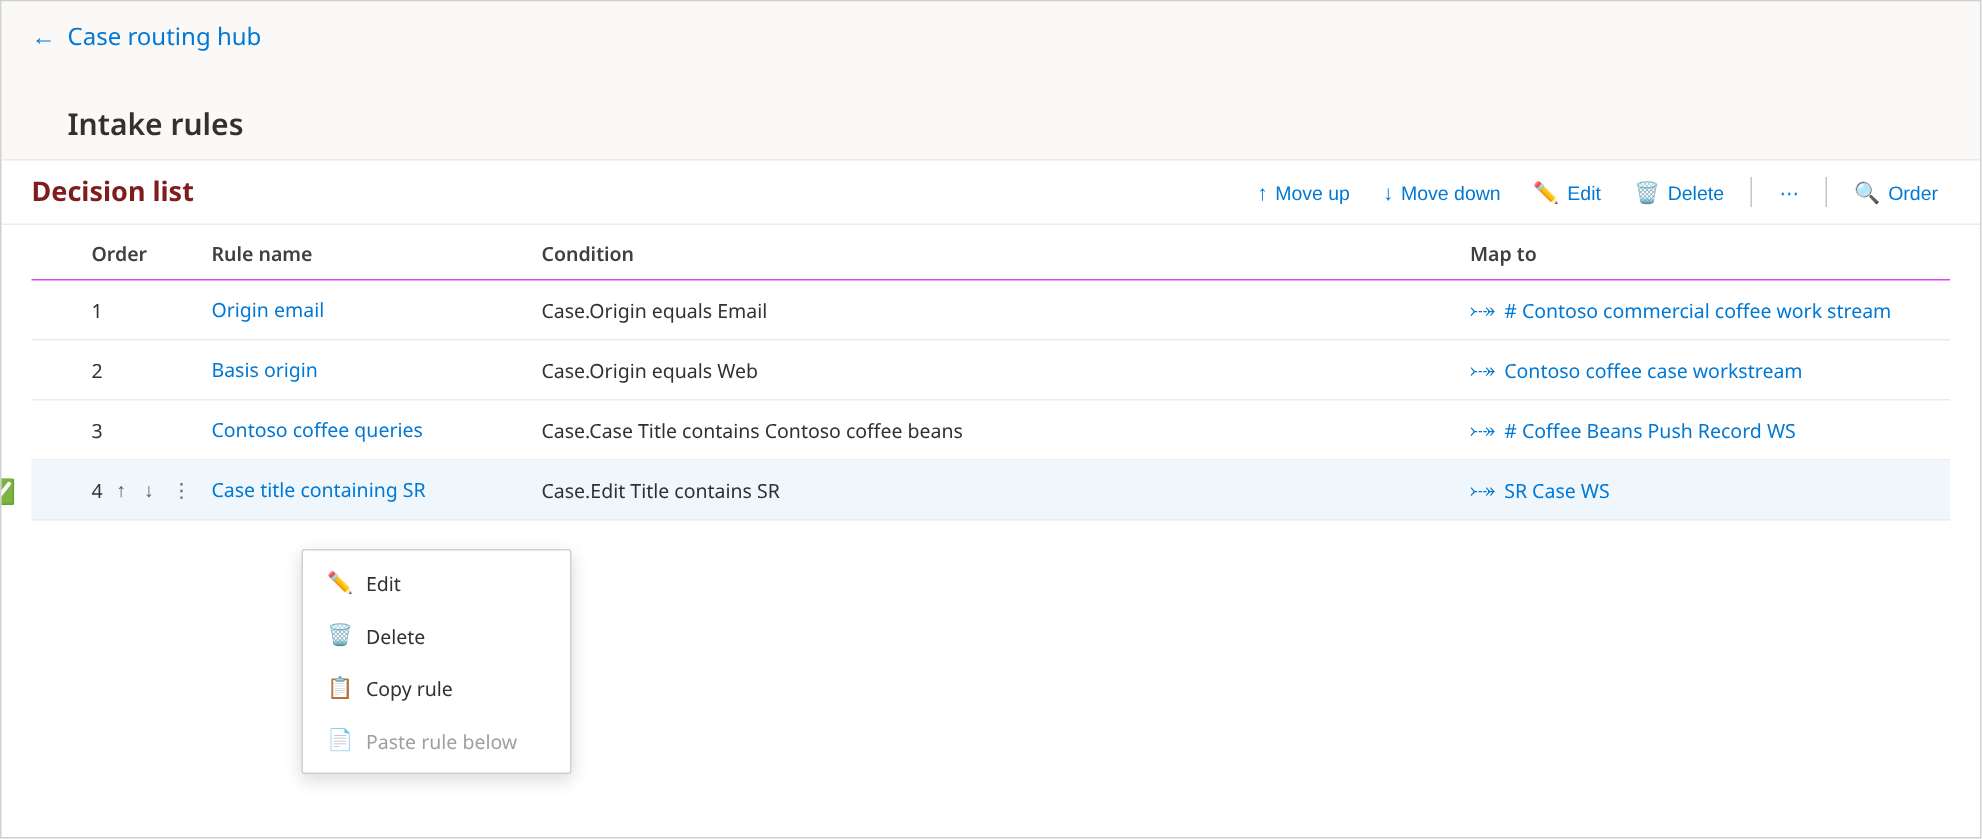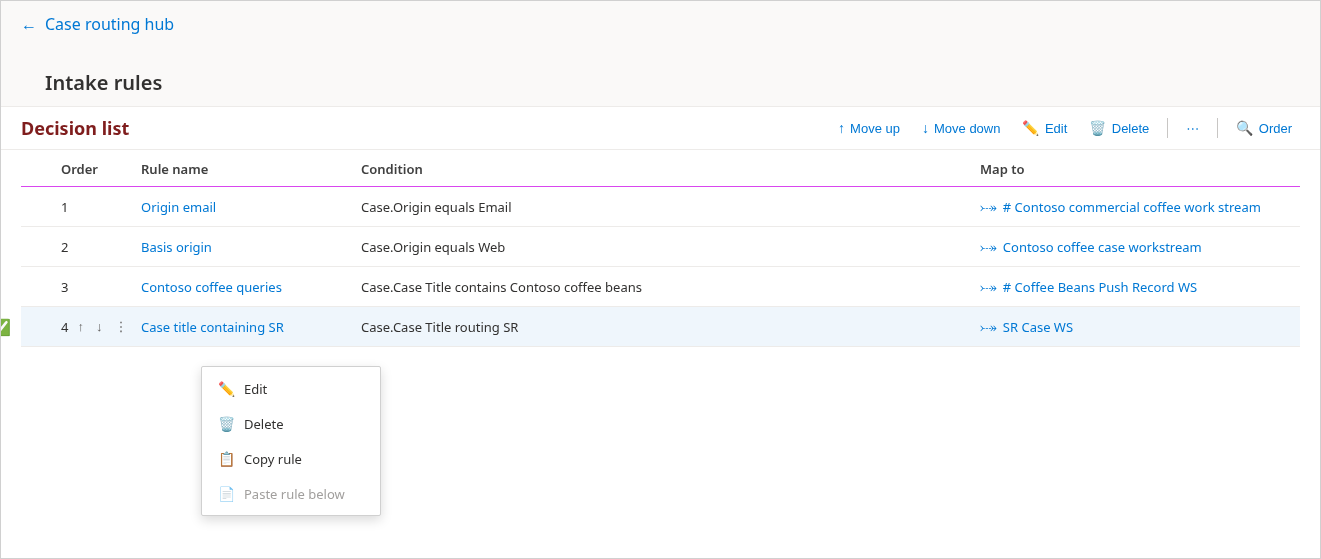--- a/index.html
+++ b/index.html
@@ -278,21 +278,21 @@
       </div>
       <div class="order-cell" style="display:flex; align-items:center; gap:6px;">
         <span>4</span>
         <button class="row-up-btn">↑</button>
         <button class="row-down-btn">↓</button>
         <button class="row-more-btn">⋮</button>
       </div>
       <div>
         <a class="rule-name-link">Case title containing SR</a>
       </div>
-      <div class="condition-cell">Case.Case Title routing SR</div>
+      <div class="condition-cell">Case.Edit Title contains SR</div>
       <div class="map-to-cell">
         <span class="map-icon">⤐</span>
         <a class="rule-name-link">SR Case WS</a>
       </div>
     </div>
 
   </div>
 
   <div class="context-menu">
     <div class="context-item">

